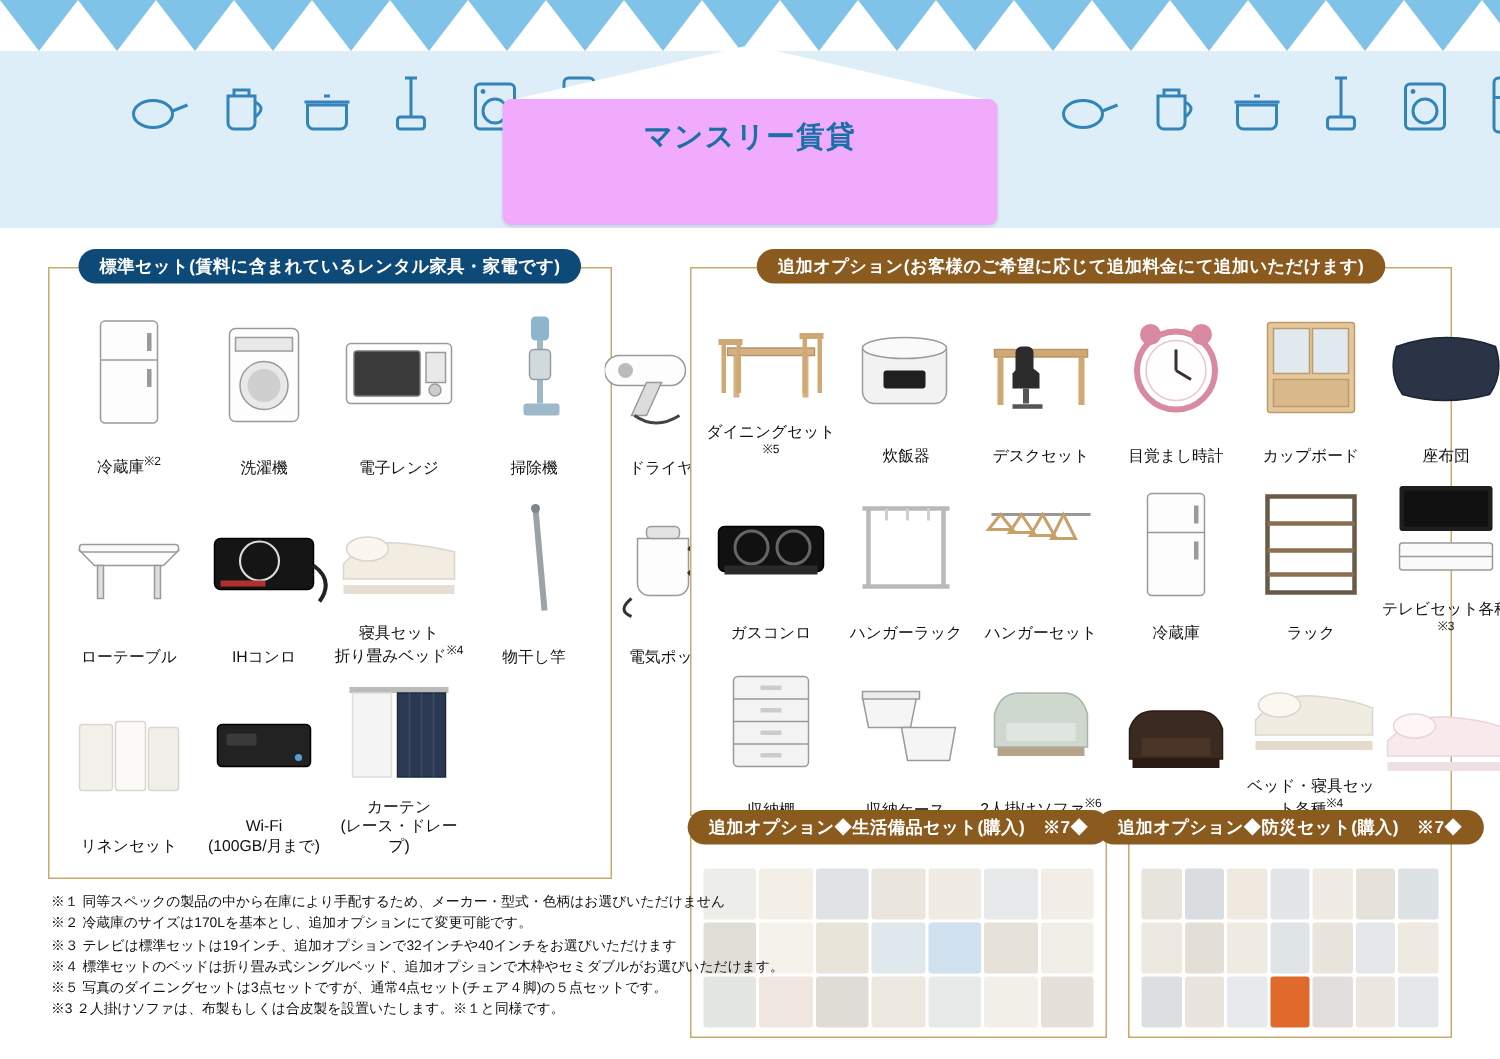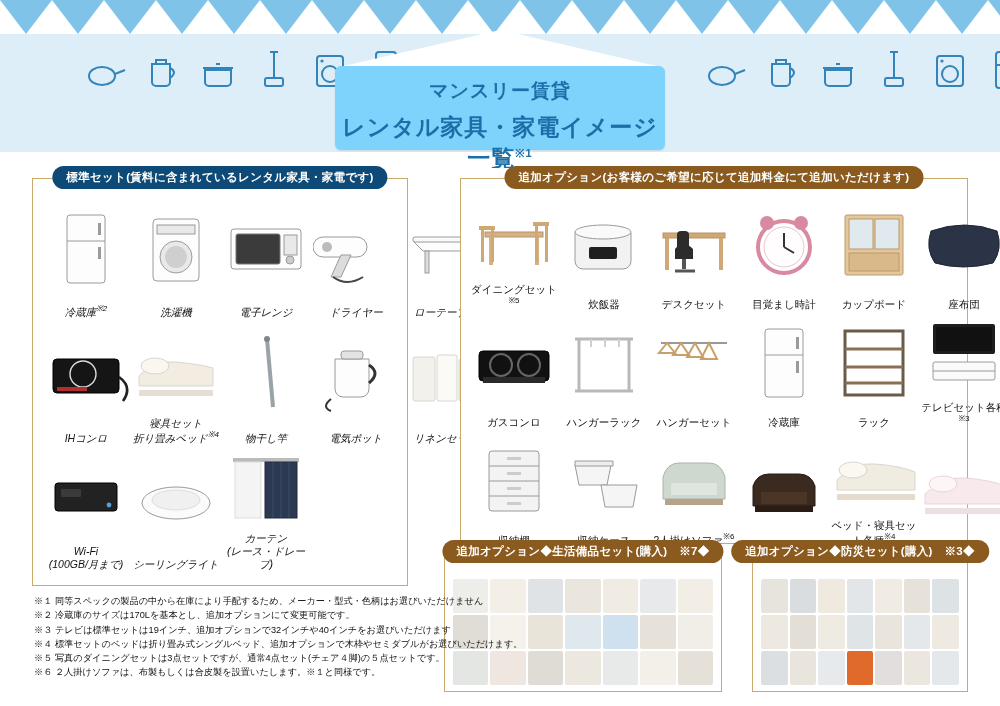--- a/index.html
+++ b/index.html
@@ -49,21 +49,21 @@
   .header-bottom-white {
     position: absolute;
     left: 0; bottom: 0;
     width: 1000px; height: 16px;
     background: #ffffff;
   }
   .title-box {
     position: absolute;
     left: 335px; top: 66px;
     width: 330px; height: 84px;
-    background: #7dd3fc;
+    background: #f0abfc;
     border-radius: 6px;
     box-shadow: 0 1px 2px rgba(0,0,0,0.10);
     text-align: center;
     z-index: 5;
   }
   .title-roof {
     position: absolute;
     left: 335px; top: 30px;
     width: 0; height: 0;
     border-left: 165px solid transparent;
@@ -120,35 +120,34 @@
     font-weight: bold;
     padding: 4px 14px;
     border-radius: 13px;
     white-space: nowrap;
     letter-spacing: 0.3px;
   }
   .panel-title.brown { background: #8a5a1e; }
 
   #panel-standard { left: 32px; top: 178px; width: 376px; height: 408px; }
   #panel-option   { left: 460px; top: 178px; width: 508px; height: 366px; }
-  #panel-living   { left: 444px; top: 552px; width: 278px; height: 140px; }
+  #panel-living   { left: 460px; top: 552px; width: 278px; height: 140px; }
   #panel-disaster { left: 752px; top: 552px; width: 216px; height: 140px; }
 
   
   .grid {
     display: grid;
     padding: 18px 8px 4px 8px;
     box-sizing: border-box;
     width: 100%;
   }
   #grid-standard {
     grid-template-columns: repeat(5, 1fr);
     grid-auto-rows: 126px;
     padding-top: 16px;
-    font-style: italic;
   }
   #grid-option {
     grid-template-columns: repeat(6, 1fr);
     grid-auto-rows: 118px;
     padding-top: 16px;
   }
   .cell {
     display: flex;
     flex-direction: column;
     align-items: center;
@@ -300,21 +299,20 @@
       <svg width="40" height="48" viewBox="0 0 40 48" class="ic">
         <rect x="10" y="6" width="20" height="36" rx="3" fill="none" stroke="#2a7fb5" stroke-width="2"></rect>
         <path d="M10 19 h20" stroke="#2a7fb5" stroke-width="2"></path>
         <path d="M26 12 v5 M26 23 v5" stroke="#2a7fb5" stroke-width="2"></path>
       </svg>
     </div>
 
   <div class="title-roof"></div>
   <div class="title-box">
     <div class="title-line1">マンスリー賃貸</div>
-    <div class="title-line2"><span>レンタル家具・家電イメージ一覧</span><sup>※1</sup></div>
   </div>
 </div>
 
 <div class="panel" id="panel-standard">
   <div class="panel-title">標準セット(賃料に含まれているレンタル家具・家電です)</div>
   <div class="grid" id="grid-standard">
       <div class="cell">
         <div class="thumb">
           <svg width="86" height="84" viewBox="0 0 86 84">
             <rect x="24" y="8" width="38" height="68" rx="3" fill="#fdfdfd" stroke="#9a9a9a"></rect>
@@ -343,20 +341,31 @@
             <rect x="13" y="27" width="44" height="30" rx="2" fill="#3b3b3b" stroke="#777"></rect>
             <rect x="61" y="28" width="13" height="20" fill="#e9e9e9" stroke="#9a9a9a"></rect>
             <circle cx="67" cy="53" r="4" fill="#ccc" stroke="#9a9a9a"></circle>
           </svg>
         </div>
         <div class="caption">電子レンジ</div>
       </div>
       <div class="cell">
         <div class="thumb">
           <svg width="86" height="84" viewBox="0 0 86 84">
+            <path d="M47 6 L47 62" stroke="#9fb8c9" stroke-width="4"></path>
+            <rect x="41" y="4" width="12" height="16" rx="3" fill="#8fb5cc"></rect>
+            <rect x="40" y="26" width="14" height="20" rx="3" fill="#cfd9de" stroke="#9a9a9a"></rect>
+            <rect x="36" y="62" width="24" height="8" rx="2" fill="#9fb8c9"></rect>
+          </svg>
+        </div>
+        <div class="caption">掃除機</div>
+      </div>
+      <div class="cell">
+        <div class="thumb">
+          <svg width="86" height="84" viewBox="0 0 86 84">
             <path d="M10 30 h34 a10 10 0 0 1 0 20 h-34 a10 10 0 0 1 0-20z" fill="#fdfdfd" stroke="#9a9a9a"></path>
             <path d="M28 48 l-10 22 h10 l10-22z" fill="#dcdcdc" stroke="#9a9a9a"></path>
             <path d="M20 70 q14 10 30 0" stroke="#444" fill="none" stroke-width="2"></path>
             <circle cx="14" cy="40" r="5" fill="#bbb"></circle>
           </svg>
         </div>
         <div class="caption">ドライヤー</div>
       </div>
       <div class="cell">
         <div class="thumb">
@@ -424,29 +433,20 @@
       <div class="cell">
         <div class="thumb">
           <svg width="86" height="84" viewBox="0 0 86 84">
             <rect x="12" y="30" width="62" height="28" rx="3" fill="#222" stroke="#000"></rect>
             <rect x="18" y="36" width="20" height="8" rx="1" fill="#3a3a3a"></rect>
             <circle cx="66" cy="52" r="2.4" fill="#55a0d8"></circle>
           </svg>
         </div>
         <div class="caption">Wi-Fi
 (100GB/月まで)</div>
-      </div>
-      <div class="cell">
-        <div class="thumb">
-          <svg width="86" height="84" viewBox="0 0 86 84">
-            <ellipse cx="43" cy="44" rx="34" ry="16" fill="#fbfbfb" stroke="#9a9a9a"></ellipse>
-            <ellipse cx="43" cy="41" rx="24" ry="10" fill="#f0f0f0" stroke="#ddd"></ellipse>
-          </svg>
-        </div>
-        <div class="caption">シーリングライト</div>
       </div>
       <div class="cell">
         <div class="thumb">
           <svg width="86" height="84" viewBox="0 0 86 84">
             <rect x="10" y="12" width="66" height="4" fill="#bbb"></rect>
             <rect x="12" y="16" width="26" height="56" fill="#f4f4f4" stroke="#ddd"></rect>
             <rect x="42" y="16" width="32" height="56" fill="#2b3a52" stroke="#1d2a3d"></rect>
             <path d="M50 16 v56 M58 16 v56 M66 16 v56" stroke="#3b4c66"></path>
           </svg>
         </div>
@@ -682,21 +682,21 @@
       <div class="ph" style="background: rgb(239, 230, 223);"></div>
       <div class="ph" style="background: rgb(223, 220, 213);"></div>
       <div class="ph" style="background: rgb(236, 232, 224);"></div>
       <div class="ph" style="background: rgb(232, 234, 234);"></div>
       <div class="ph" style="background: rgb(243, 239, 233);"></div>
       <div class="ph" style="background: rgb(229, 225, 217);"></div>
     </div>
 </div>
 
 <div class="panel" id="panel-disaster">
-  <div class="panel-title brown">追加オプション◆防災セット(購入)　※3◆</div>
+  <div class="panel-title brown">追加オプション◆防災セット(購入)　※7◆</div>
   <div class="collage" id="collage-disaster">
       <div class="ph" style="background: rgb(231, 228, 221);"></div>
       <div class="ph" style="background: rgb(217, 221, 224);"></div>
       <div class="ph" style="background: rgb(239, 233, 224);"></div>
       <div class="ph" style="background: rgb(226, 230, 232);"></div>
       <div class="ph" style="background: rgb(241, 236, 227);"></div>
       <div class="ph" style="background: rgb(230, 226, 217);"></div>
       <div class="ph" style="background: rgb(221, 226, 229);"></div>
       <div class="ph" style="background: rgb(238, 233, 224);"></div>
       <div class="ph" style="background: rgb(227, 223, 215);"></div>
@@ -714,14 +714,14 @@
       <div class="ph" style="background: rgb(228, 232, 234);"></div>
     </div>
 </div>
 
 <div class="notes" id="notes">
     <div>※１ 同等スペックの製品の中から在庫により手配するため、メーカー・型式・色柄はお選びいただけません</div>
     <div>※２ 冷蔵庫のサイズは170Lを基本とし、追加オプションにて変更可能です。</div>
     <div>※３ テレビは標準セットは19インチ、追加オプションで32インチや40インチをお選びいただけます</div>
     <div>※４ 標準セットのベッドは折り畳み式シングルベッド、追加オプションで木枠やセミダブルがお選びいただけます。</div>
     <div>※５ 写真のダイニングセットは3点セットですが、通常4点セット(チェア４脚)の５点セットです。</div>
-    <div>※６ ２人掛けソファは、布製もしくは合皮製を設置いたします。※１と同様です。</div>
+    <div>※3 ２人掛けソファは、布製もしくは合皮製を設置いたします。※１と同様です。</div>
   </div>
 
 </body></html>

